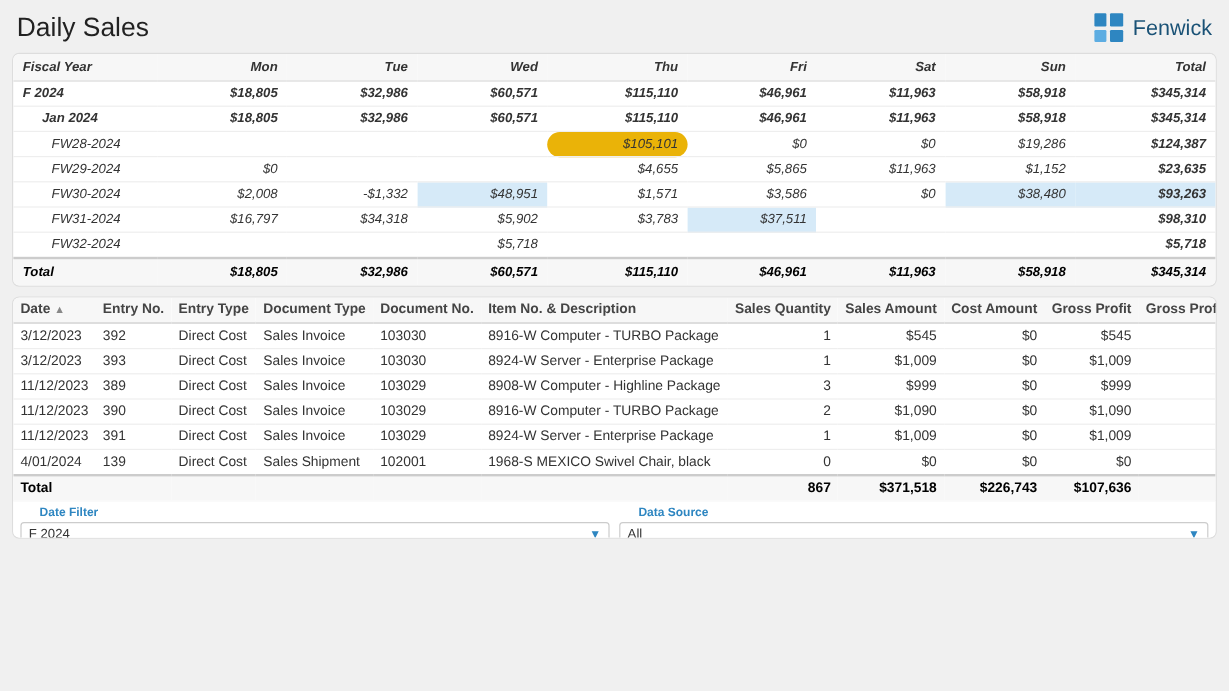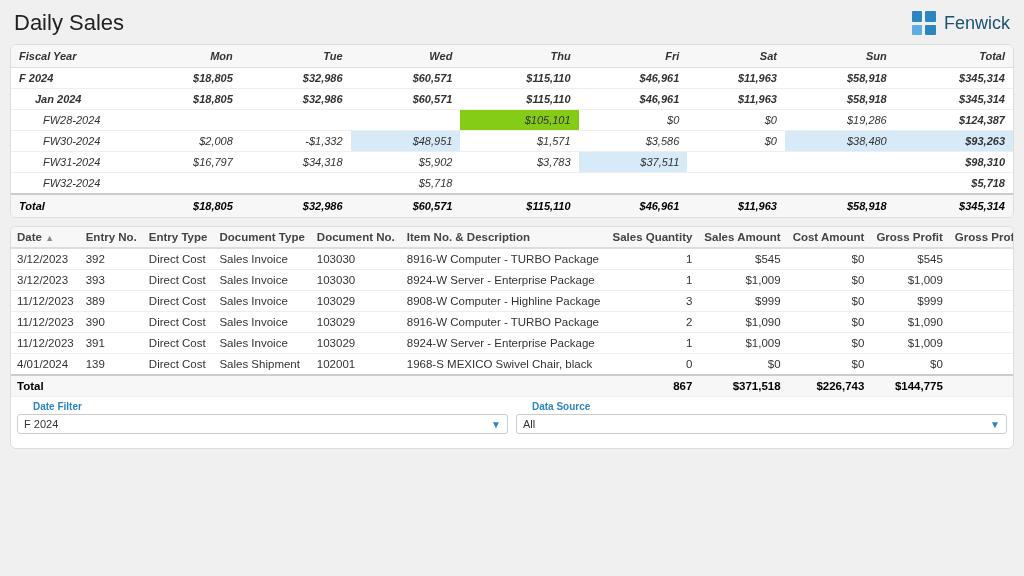--- a/index.html
+++ b/index.html
@@ -110,22 +110,23 @@
       font-weight: 700;
       padding: 5px 8px;
       border-top: 2px solid #ccc;
       background: #f7f7f7;
       text-align: right;
     }
     .top-table tfoot tr td:first-child {
       text-align: left;
     }
     .cell-highlight {
-      background: #84cc16;
-      color: #333;
+      background: #eab308;
+      color: #333;
+      border-radius: 11px;
     }
     .cell-highlight-light {
       background: #d6eaf8;
       color: #333;
     }
 
     
     .bottom-section {
       display: flex;
       flex-direction: column;
@@ -288,20 +289,31 @@
             <td></td>
             <td></td>
             <td></td>
             <td class="cell-highlight">$105,101</td>
             <td>$0</td>
             <td>$0</td>
             <td>$19,286</td>
             <td style="font-weight: 700;">$124,387</td>
           </tr>
           <tr class="level-3">
+            <td>FW29-2024</td>
+            <td>$0</td>
+            <td></td>
+            <td></td>
+            <td>$4,655</td>
+            <td>$5,865</td>
+            <td>$11,963</td>
+            <td>$1,152</td>
+            <td style="font-weight: 700;">$23,635</td>
+          </tr>
+          <tr class="level-3">
             <td>FW30-2024</td>
             <td>$2,008</td>
             <td>-$1,332</td>
             <td class="cell-highlight-light">$48,951</td>
             <td>$1,571</td>
             <td>$3,586</td>
             <td>$0</td>
             <td class="cell-highlight-light">$38,480</td>
             <td class="cell-highlight-light" style="font-weight: 700;">$93,263</td>
           </tr>
@@ -448,21 +460,21 @@
               <tr>
                 <td><strong>Total</strong></td>
                 <td></td>
                 <td></td>
                 <td></td>
                 <td></td>
                 <td></td>
                 <td class="num">867</td>
                 <td class="num">$371,518</td>
                 <td class="num">$226,743</td>
-                <td class="num">$144,775</td>
+                <td class="num">$107,636</td>
                 <td class="num">38.97%</td>
               </tr>
             </tfoot>
           </table>
         </div>
 
         <div class="filters-bar">
           <div class="filter-group">
             <span class="filter-label">Date Filter</span>
             <div class="filter-select">

